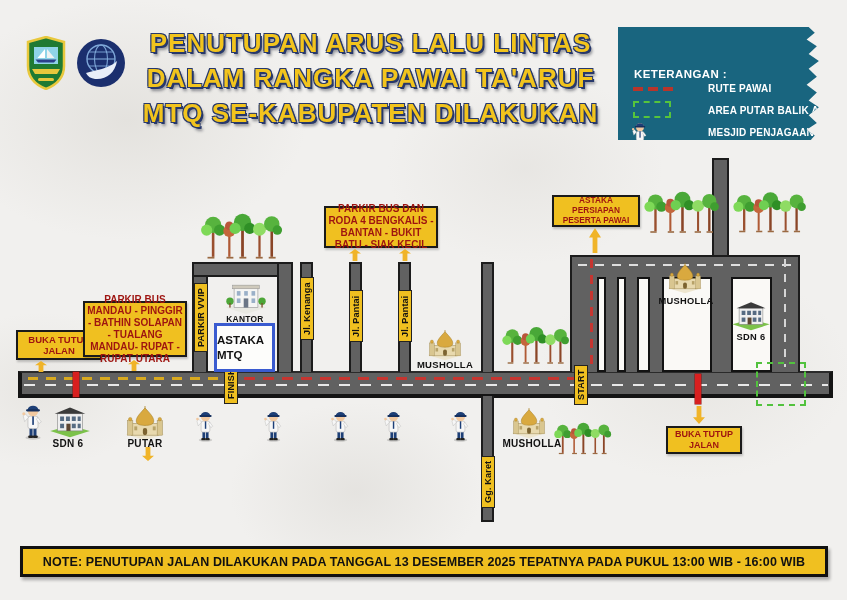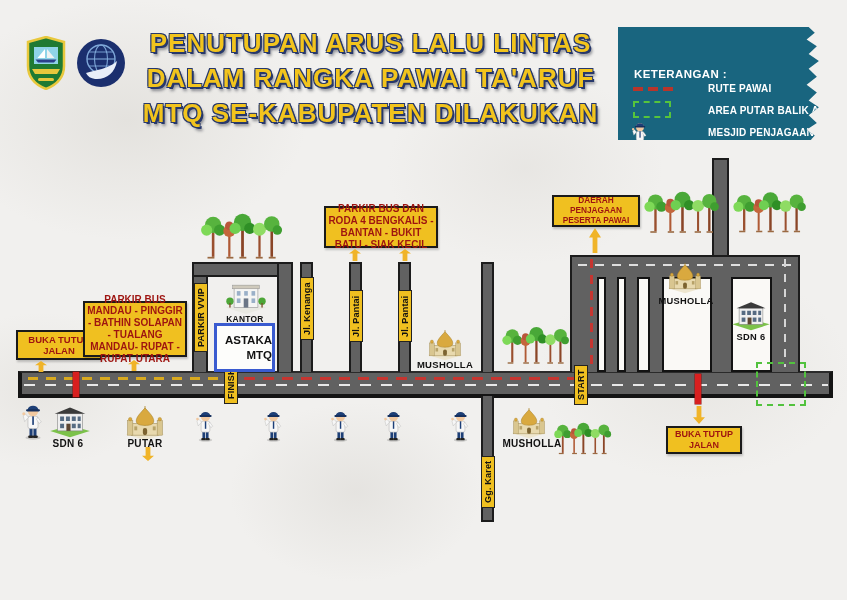--- a/index.html
+++ b/index.html
@@ -34,21 +34,21 @@
   .dash{position:absolute;}
   .closure{position:absolute;width:6px;background:#d81f1f;box-shadow:0 0 0 .5px #8a0f0f;}
   .turn-area{position:absolute;border:2px dashed #52c23e;background:transparent;}
   
   .vlabel{position:absolute;transform:rotate(-90deg);transform-origin:0 0;white-space:nowrap;
     background:#f0c020;border:1px solid #222;color:#111;font-weight:bold;font-size:9px;padding:1px 4px;letter-spacing:.2px;}
   .callout{position:absolute;background:#f0c020;border:2px solid #1a1a1a;color:#9e1410;font-weight:bold;
     text-align:center;display:flex;align-items:center;justify-content:center;line-height:1.18;padding:2px;box-shadow:1px 2px 2px rgba(0,0,0,.2);}
   .plabel{position:absolute;color:#111;font-weight:bold;font-size:10px;text-align:center;letter-spacing:.3px;}
   .astaka{position:absolute;left:214px;top:323px;width:61px;height:49px;background:#fdfdfb;border:3px solid #3a5bd0;
-    display:flex;align-items:center;justify-content:center;text-align:right;font-weight:bold;font-size:11.5px;color:#111;line-height:1.25;}
+    display:flex;align-items:center;justify-content:center;text-align:left;font-weight:bold;font-size:11.5px;color:#111;line-height:1.25;}
   .note{position:absolute;left:20px;top:546px;width:808px;height:31px;background:#f0c020;border:3px solid #111;
     display:flex;align-items:center;justify-content:center;color:#111;font-weight:bold;font-size:12.5px;letter-spacing:.1px;box-shadow:2px 3px 3px rgba(0,0,0,.3);}
   
   .arrow{position:absolute;background:#f0b429;}
   .arrow.up{clip-path:polygon(50% 0,100% 38%,70% 38%,70% 100%,30% 100%,30% 38%,0 38%);}
   .arrow.down{clip-path:polygon(50% 100%,100% 62%,70% 62%,70% 0,30% 0,30% 62%,0 62%);}
   .icon{position:absolute;}
   svg.fit{width:100%;height:100%;display:block;}
 </style>
 </head>
@@ -224,21 +224,21 @@
   <div class="vlabel" style="left:300px;top:340px">Jl. Kenanga</div>
   <div class="vlabel" style="left:349px;top:342px">Jl. Pantai</div>
   <div class="vlabel" style="left:398px;top:342px">Jl. Pantai</div>
   <div class="vlabel" style="left:481px;top:508px">Gg. Karet</div>
   <div class="vlabel" style="left:224px;top:404px">FINISH</div>
   <div class="vlabel" style="left:574px;top:405px">START</div>
 
   <div class="callout" style="left:16px;top:330px;width:86px;height:30px;font-size:9.5px">BUKA TUTUP JALAN</div>
   <div class="callout" style="left:83px;top:301px;width:104px;height:56px;font-size:10px">PARKIR BUS MANDAU - PINGGIR - BATHIN SOLAPAN - TUALANG MANDAU- RUPAT - RUPAT UTARA</div>
   <div class="callout" style="left:324px;top:206px;width:114px;height:42px;font-size:10px">PARKIR BUS DAN RODA 4 BENGKALIS - BANTAN - BUKIT BATU - SIAK KECIL</div>
-  <div class="callout" style="left:552px;top:195px;width:88px;height:32px;font-size:8.3px">DAERAH PENJAGAAN PESERTA PAWAI</div>
+  <div class="callout" style="left:552px;top:195px;width:88px;height:32px;font-size:8.3px">ASTAKA PERSIAPAN PESERTA PAWAI</div>
   <div class="callout" style="left:666px;top:426px;width:76px;height:28px;font-size:9px">BUKA TUTUP JALAN</div>
 
   <div class="arrow up" style="left:35px;top:361px;width:12px;height:11px"></div>
   <div class="arrow up" style="left:128px;top:360px;width:12px;height:11px"></div>
   <div class="arrow up" style="left:349px;top:249px;width:12px;height:12px"></div>
   <div class="arrow up" style="left:399px;top:249px;width:12px;height:12px"></div>
   <div class="arrow up" style="left:589px;top:228px;width:12px;height:25px"></div>
   <div class="arrow down" style="left:142px;top:447px;width:12px;height:14px"></div>
   <div class="arrow down" style="left:693px;top:406px;width:12px;height:18px"></div>
 
@@ -342,14 +342,15 @@
       <svg class="fit">
         <use href="#officer"></use>
       </svg>
     </span>
   <span class="icon" style="left:450px;top:407px;width:21px;height:35px">
       <svg class="fit">
         <use href="#officer"></use>
       </svg>
     </span>
 
+  <div class="note">NOTE: PENUTUPAN JALAN DILAKUKAN PADA TANGGAL 13 DESEMBER 2025 TEPATNYA PADA PUKUL 13:00 WIB - 16:00 WIB</div>
 
 </div>
 
 </body></html>

